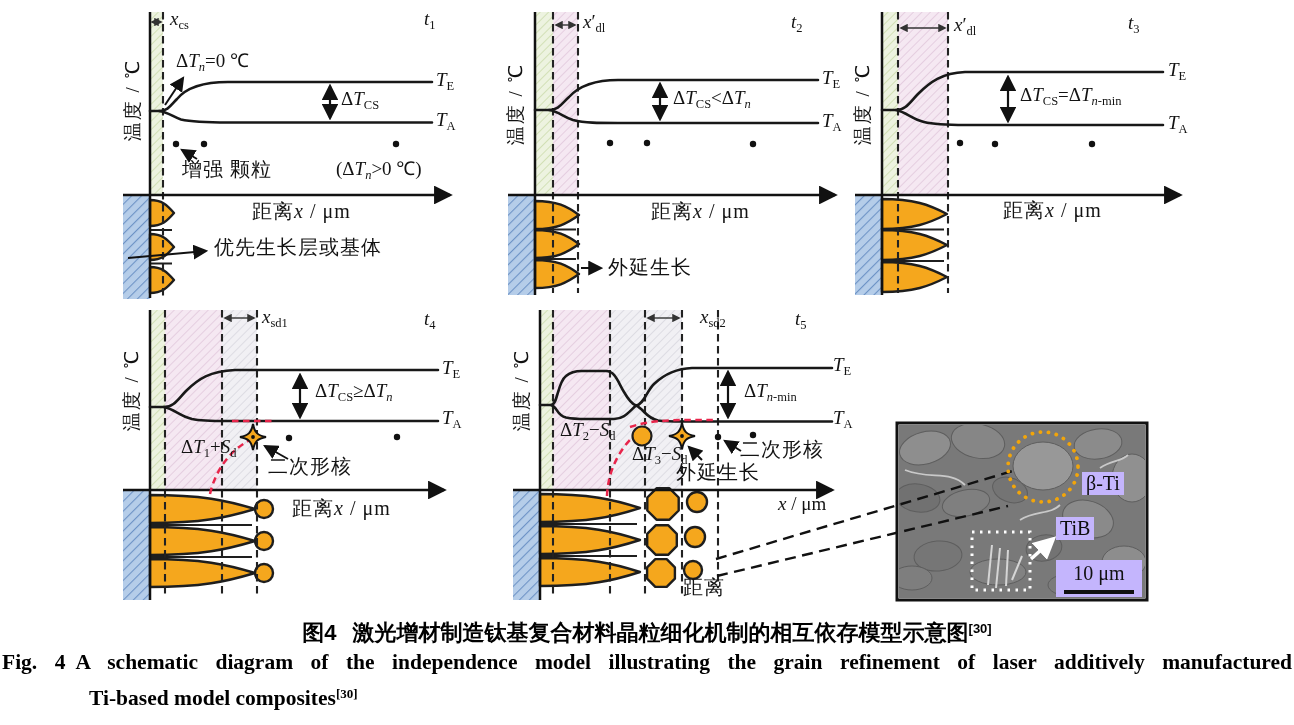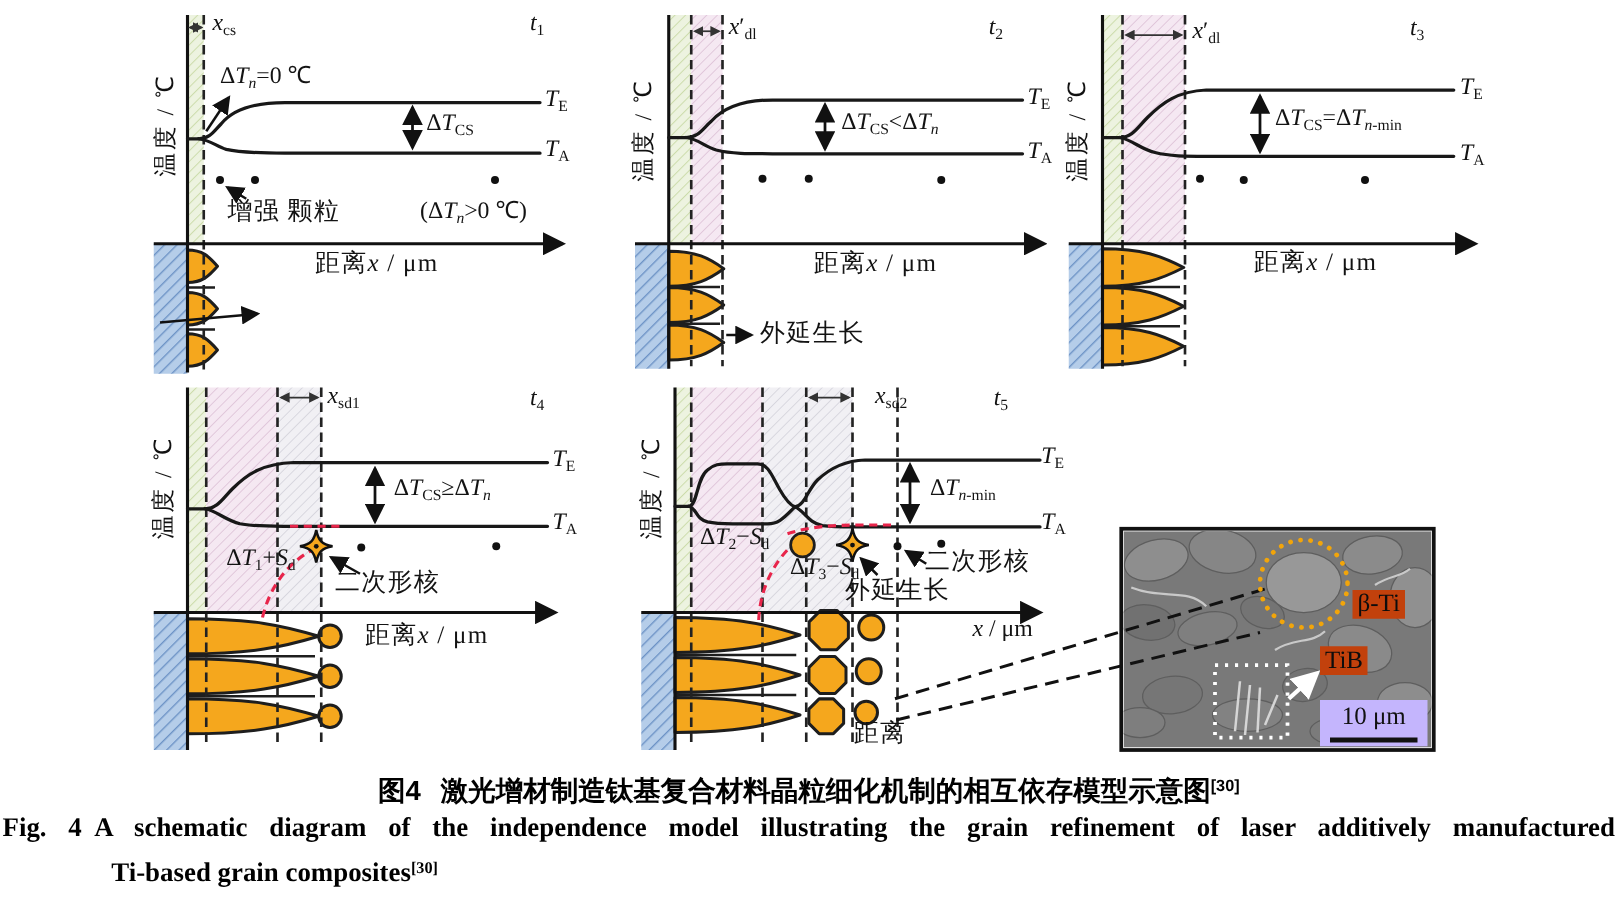--- a/index.html
+++ b/index.html
@@ -6,21 +6,21 @@
   body{width:1294px;height:725px;background:#ffffff;position:relative;overflow:hidden;
        font-family:"Liberation Serif",serif;color:#111;}
   #fig{position:absolute;left:0;top:0;width:1294px;height:725px;}
   #layer{position:absolute;left:0;top:0;}
   .lbl{position:absolute;white-space:nowrap;font-size:19px;color:#131313;line-height:1.12;}
   .lbl.cjk{font-size:20px;letter-spacing:1px;}
   .lbl sub{font-size:12.5px;vertical-align:-4px;}
   .lbl i{font-family:"Liberation Serif",serif;}
   .ylab{position:absolute;width:170px;height:24px;line-height:24px;text-align:center;
         transform:rotate(-90deg);font-size:19px;letter-spacing:2px;white-space:nowrap;}
-  .whitebox{position:absolute;background:#c2410c;padding:0 4px;font-size:20px;color:#0d0d0d;
+  .whitebox{position:absolute;background:#c4b5fd;padding:0 4px;font-size:20px;color:#0d0d0d;
             line-height:1.15;white-space:nowrap;}
   .scalebox{position:absolute;left:1056px;top:560px;width:86px;height:37px;background:#c4b5fd;
             text-align:center;}
   .scalebox .txt{font-size:20px;line-height:26px;}
   .scalebox .bar{position:absolute;left:8px;right:8px;bottom:3px;height:4px;background:#111;}
   .cap-cn{position:absolute;top:618px;left:0;width:100%;text-align:center;
           font-family:"Liberation Sans",sans-serif;font-weight:bold;font-size:22px;color:#000;}
   .cap-cn .figno{margin-right:16px;}
   sup.ref{font-size:13px;vertical-align:7px;font-weight:bold;}
   .cap-en{position:absolute;font-weight:bold;font-size:21.5px;color:#000;
@@ -282,20 +282,21 @@
 
   <div class="lbl" style="left:170px;top:8px"><i>x</i><sub>cs</sub></div>
   <div class="lbl" style="left:424px;top:8px"><i>t</i><sub>1</sub></div>
   <div class="lbl" style="left:176px;top:50px">Δ<i>T<sub>n</sub></i>=0 ℃</div>
   <div class="lbl" style="left:436px;top:69px"><i>T</i><sub>E</sub></div>
   <div class="lbl" style="left:436px;top:109px"><i>T</i><sub>A</sub></div>
   <div class="lbl" style="left:341px;top:88px">Δ<i>T</i><sub>CS</sub></div>
   <div class="lbl cjk" style="left:182px;top:158px">增强 颗粒</div>
   <div class="lbl" style="left:336px;top:158px">(Δ<i>T<sub>n</sub></i>&gt;0 ℃)</div>
   <div class="lbl cjk" style="left:252px;top:200px">距离<i>x</i> / μm</div>
+  <div class="lbl cjk" style="left:214px;top:236px">优先生长层或基体</div>
 
   <div class="lbl" style="left:583px;top:11px"><i>x</i>′<sub>dl</sub></div>
   <div class="lbl" style="left:791px;top:11px"><i>t</i><sub>2</sub></div>
   <div class="lbl" style="left:822px;top:67px"><i>T</i><sub>E</sub></div>
   <div class="lbl" style="left:822px;top:110px"><i>T</i><sub>A</sub></div>
   <div class="lbl" style="left:673px;top:87px">Δ<i>T</i><sub>CS</sub>&lt;Δ<i>T<sub>n</sub></i></div>
   <div class="lbl cjk" style="left:651px;top:200px">距离<i>x</i> / μm</div>
   <div class="lbl cjk" style="left:608px;top:256px">外延生长</div>
 
   <div class="lbl" style="left:954px;top:14px"><i>x</i>′<sub>dl</sub></div>
@@ -333,15 +334,15 @@
     <div class="bar"></div>
   </div>
 
   <div class="cap-cn">
     <span class="figno">图4</span><span>激光增材制造钛基复合材料晶粒细化机制的相互依存模型示意图</span><sup class="ref">[30]</sup>
   </div>
   <div class="cap-en cap-en1">
     <span class="figno">Fig. 4</span><span>A schematic diagram of the independence model illustrating the grain refinement of laser additively manufactured</span>
   </div>
   <div class="cap-en cap-en2">
-    <span>Ti-based grain composites</span><sup class="ref">[30]</sup>
+    <span>Ti-based model composites</span><sup class="ref">[30]</sup>
   </div>
 </div>
 
 </body></html>

